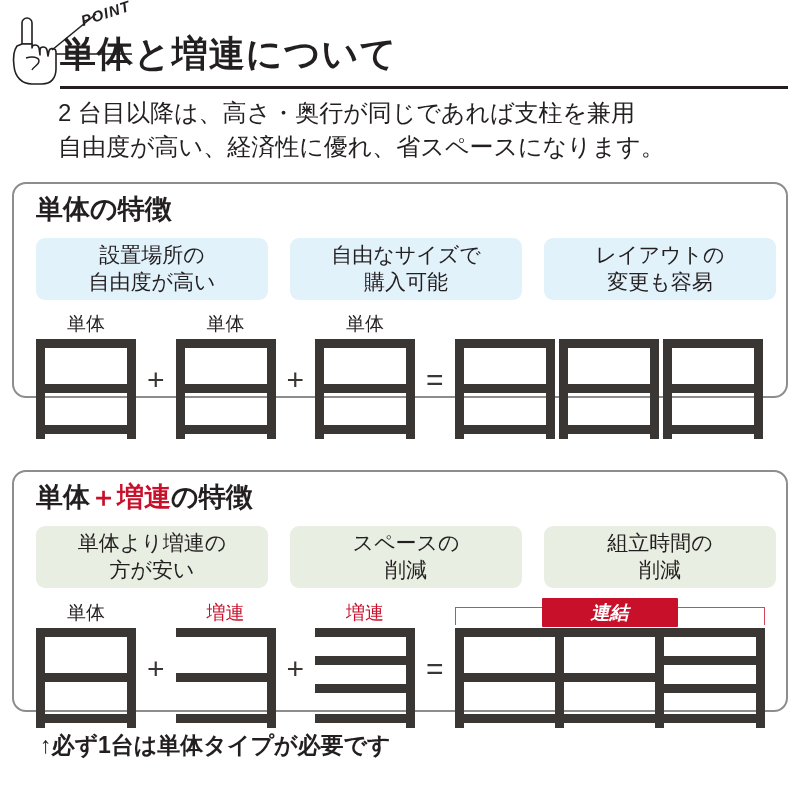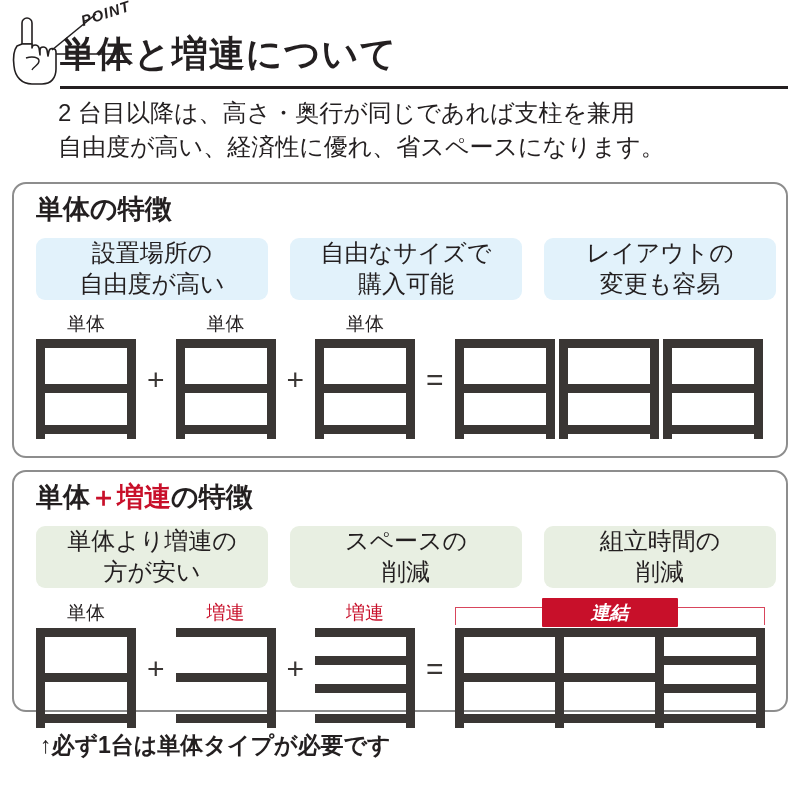--- a/index.html
+++ b/index.html
@@ -26,38 +26,38 @@
     position:absolute;left:58px;top:96px;width:726px;
     font-size:24px;line-height:1.42;color:#231f20;font-weight:400;
   }
   .intro div{white-space:nowrap;}
 
   
   .card{
     position:absolute;left:12px;width:776px;
     border:2px solid #8d8d8d;border-radius:14px;background:#fff;box-sizing:border-box;
   }
-  #card-tantai{top:182px;height:276px;}
+  #card-tantai{top:182px;height:216px;}
   #card-zouren{top:470px;height:242px;}
 
   .card-title{
     position:absolute;left:22px;top:12px;
     font-size:27px;font-weight:700;line-height:1;color:#231f20;white-space:nowrap;
   }
   .card-title .plus{color:#c8102a;}
   .card-title .red{color:#c8102a;}
 
   
   .pills{position:absolute;left:22px;display:flex;gap:22px;}
   #pills-tantai{top:54px;}
   #pills-zouren{top:54px;}
   .pill{
     width:232px;height:62px;border-radius:9px;
     display:flex;flex-direction:column;align-items:center;justify-content:center;
-    font-size:24px;line-height:1.28;color:#231f20;text-align:right;
+    font-size:21px;line-height:1.28;color:#231f20;text-align:right;
   }
   .pill.blue{background:#e2f2fb;}
   .pill.green{background:#e8efe2;}
   .pill span{display:block;white-space:nowrap;}
 
   
   .diagram{position:absolute;left:22px;display:flex;align-items:flex-end;}
   #diagram-tantai{top:130px;}
   #diagram-zouren{top:130px;}
 

